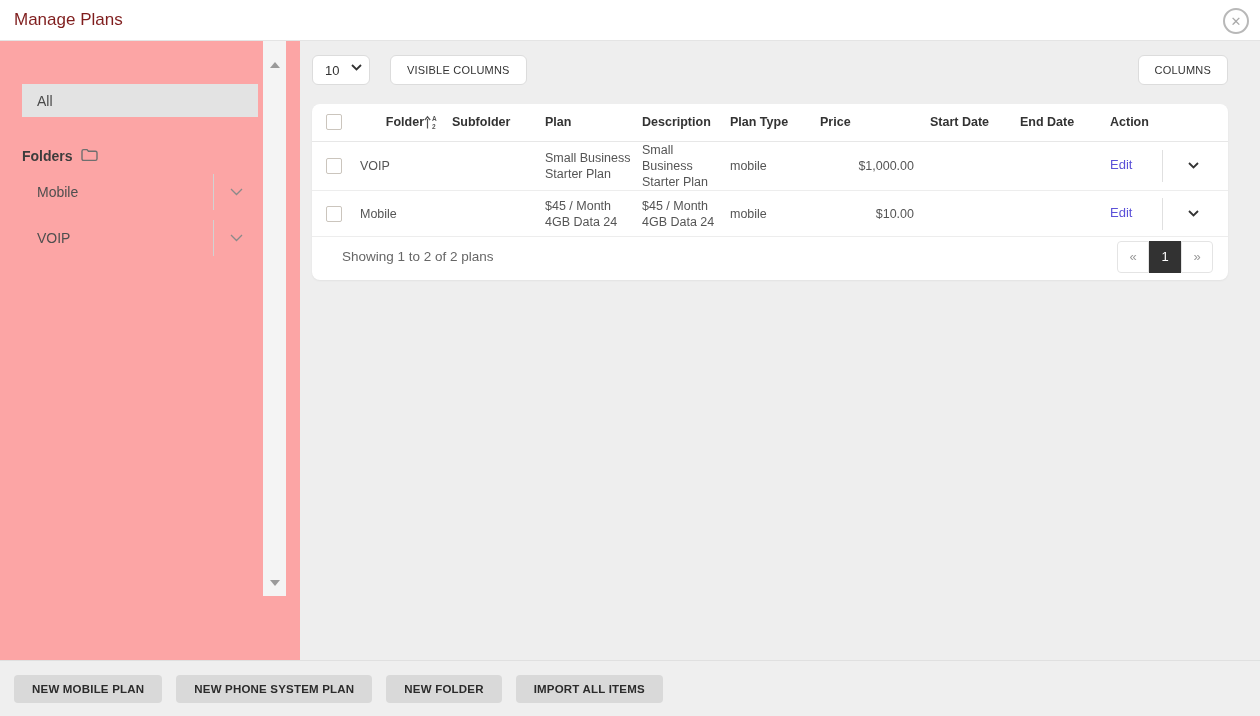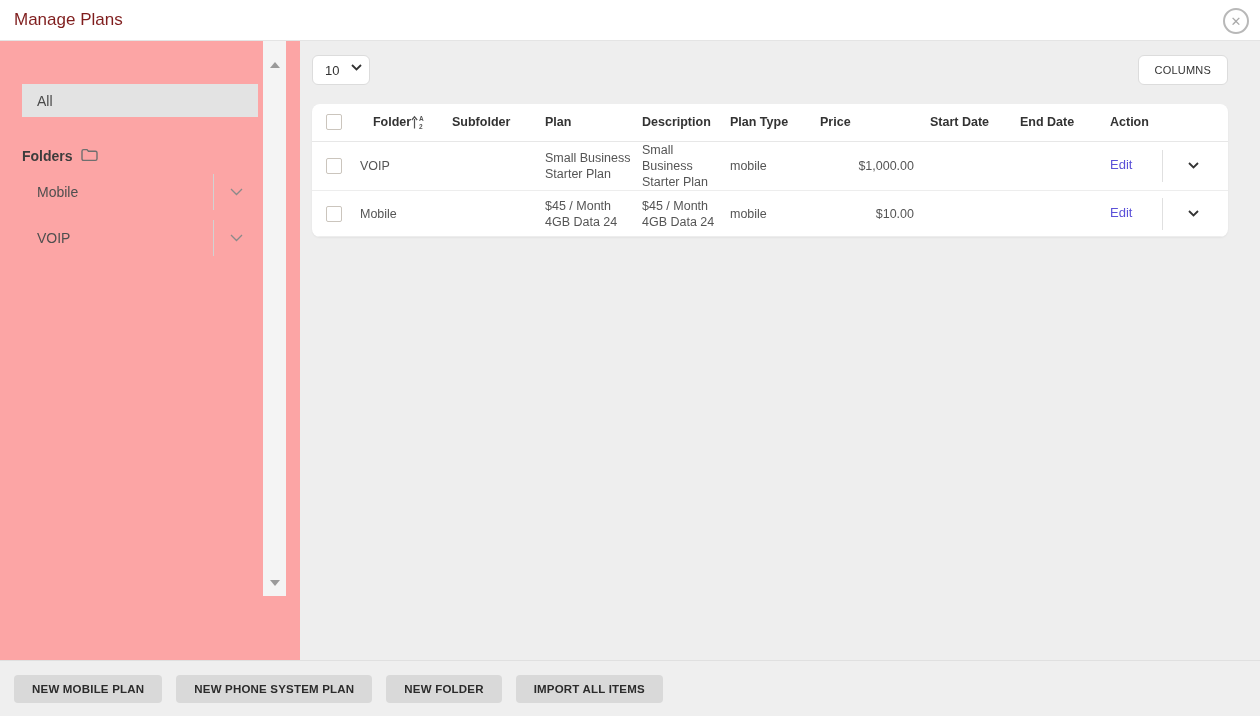--- a/index.html
+++ b/index.html
@@ -84,21 +84,21 @@
   tbody td {
     font-size:12.5px; color:#555; height:46px; vertical-align:middle;
     border-bottom:1px solid #ededed; padding:0 4px 0 0; line-height:1.3;
   }
   .cell-check { text-align:center; }
   input[type=checkbox] {
     appearance:none; -webkit-appearance:none; width:16px; height:16px;
     border:1px solid #cbc5bd; border-radius:2px; background:#fff;
     cursor:pointer; vertical-align:middle;
   }
-  th.h-folder .h-inner { display:flex; align-items:center; justify-content:center; padding-right:10px; }
+  th.h-folder .h-inner { display:flex; align-items:center; justify-content:flex-end; padding-right:10px; }
   .price-cell { text-align:right; padding-right:16px !important; }
   th.h-price { padding-left:0; }
   .edit-link { font-size:13px; color:#5b51d8; text-decoration:none; cursor:pointer; }
   .more-cell .more-inner {
     border-left:1px solid #e0e0e0; height:32px; display:flex;
     align-items:center; justify-content:center; margin-left:2px; cursor:pointer;
   }
   
   .card-footer { display:flex; align-items:center; padding:6px 15px 10px 30px; height:43px; }
   .summary { font-size:13.5px; color:#666; }
@@ -174,20 +174,21 @@
       <div class="select-wrap">
         <select>
           <option>10</option>
         </select>
         <span class="sel-chev">
           <svg width="11" height="7" viewBox="0 0 11 7" fill="none" stroke="#333" stroke-width="1.8">
               <path d="M1 1 L5.5 5.5 L10 1"></path>
             </svg>
         </span>
       </div>
+      <button class="btn-light btn-cols">VISIBLE COLUMNS</button>
       <div class="spacer"></div>
       <button class="btn-light">COLUMNS</button>
     </div>
 
     <div class="card">
       <table>
         <colgroup>
           <col class="c-check">
             <col class="c-folder">
             <col class="c-sub">
@@ -262,20 +263,28 @@
               <div class="more-inner">
                 <svg width="11" height="7" viewBox="0 0 11 7" fill="none" stroke="#333" stroke-width="1.8">
                     <path d="M1 1 L5.5 5.5 L10 1"></path>
                   </svg>
               </div>
             </td>
           </tr>
         </tbody>
       </table>
 
+      <div class="card-footer">
+        <span class="summary">Showing 1 to 2 of 2 plans</span>
+        <div class="pager">
+          <div class="page-btn prev">«</div>
+          <div class="page-btn current">1</div>
+          <div class="page-btn next">»</div>
+        </div>
+      </div>
     </div>
 
   </div>
 </div>
 
 <div class="dlg-footer">
   <button class="btn-gray">NEW MOBILE PLAN</button>
   <button class="btn-gray">NEW PHONE SYSTEM PLAN</button>
   <button class="btn-gray">NEW FOLDER</button>
   <button class="btn-gray">IMPORT ALL ITEMS</button>

